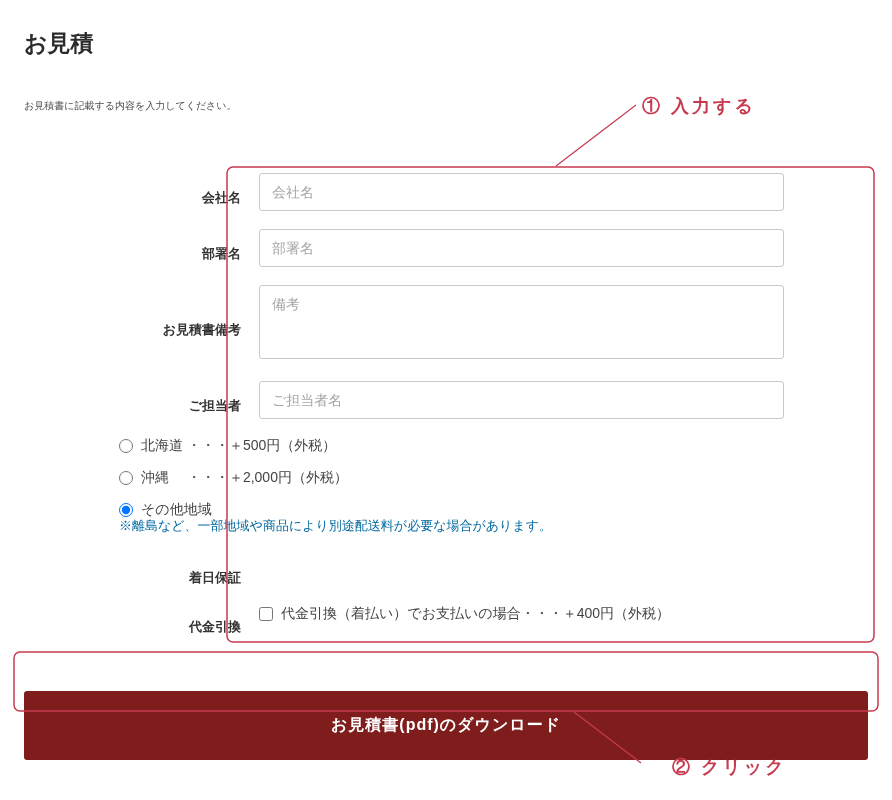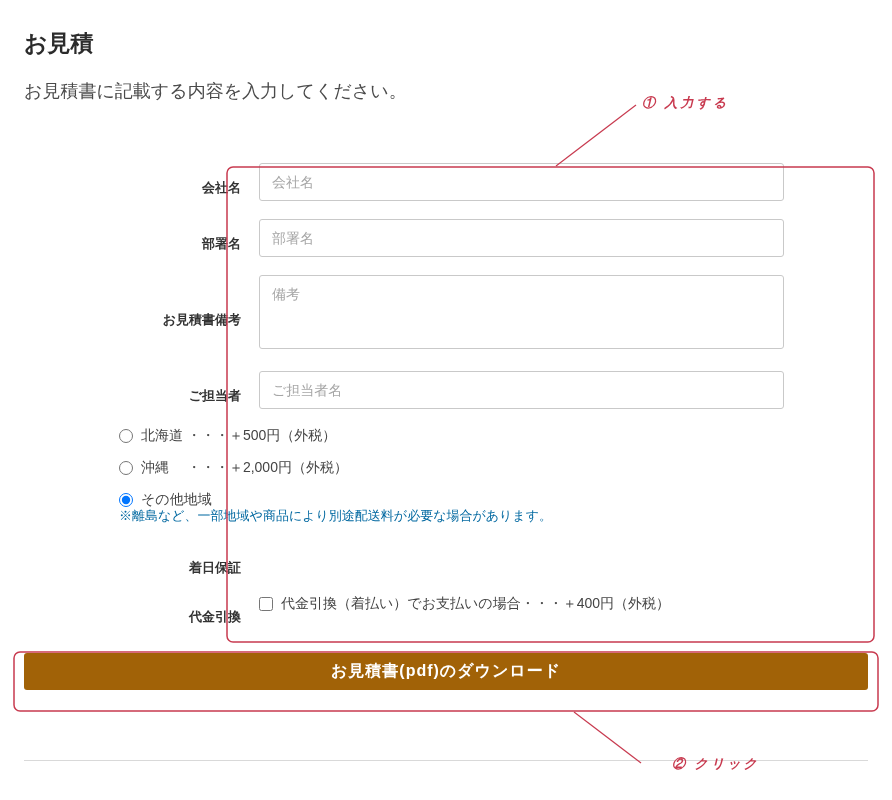--- a/index.html
+++ b/index.html
@@ -9,36 +9,35 @@
     font-family: "Hiragino Sans", "Meiryo", sans-serif;
     color: #2b2b2b;
     background: #fff;
     position: relative;
   }
   .container { padding: 28px 24px 0 24px; }
   .title {
     font-size: 23px;
     font-weight: 700;
     color: #2b2b2b;
-    margin-bottom: 20px;
+    margin-bottom: 40px;
   }
   .instruction {
-    font-size: 18px;
+    font-size: 10px;
     color: #4a4a4a;
     margin-bottom: 60px;
   }
 
   
   .annotation {
     position: absolute;
     color: #c83a4f;
-    font-size: 13px;
+    font-size: 18px;
     font-weight: 600;
     letter-spacing: 3px;
-    font-style: italic;
   }
   .ann1 { top: 94px; left: 642px; }
   .ann2 { top: 755px; left: 672px; }
 
   
   svg.overlay {
     position: absolute;
     top: 0; left: 0;
     width: 892px; height: 800px;
     pointer-events: none;
@@ -98,29 +97,30 @@
     margin-bottom: 4px;
   }
 
   .delivery-block .radio-row:last-of-type { margin-bottom: 4px; }
 
   .btn-wrap {
     margin: 26px 24px 0 24px;
   }
   button.download {
     width: 100%;
-    background: #a16207;
+    background: #7f1d1d;
     color: #fff;
     border: none;
     border-radius: 3px;
     font-size: 16px;
     font-weight: 600;
-    padding: 8px 0;
+    padding: 24px 0;
     letter-spacing: 1px;
     cursor: pointer;
+    margin-top: 28px;
   }
   .hr {
     margin: 70px 24px 0 24px;
     border: none;
     border-top: 1px solid #d9d9d9;
   }
 </style>
 </head>
 <body>
 

